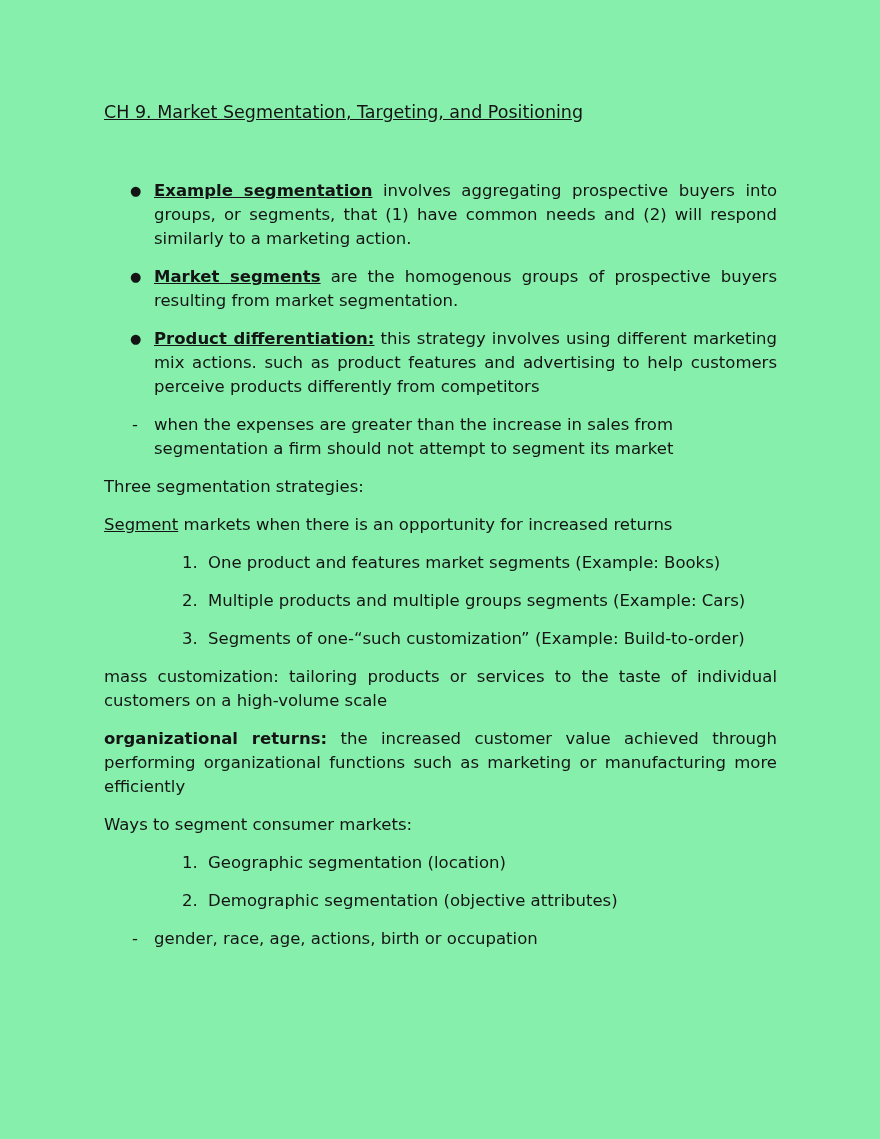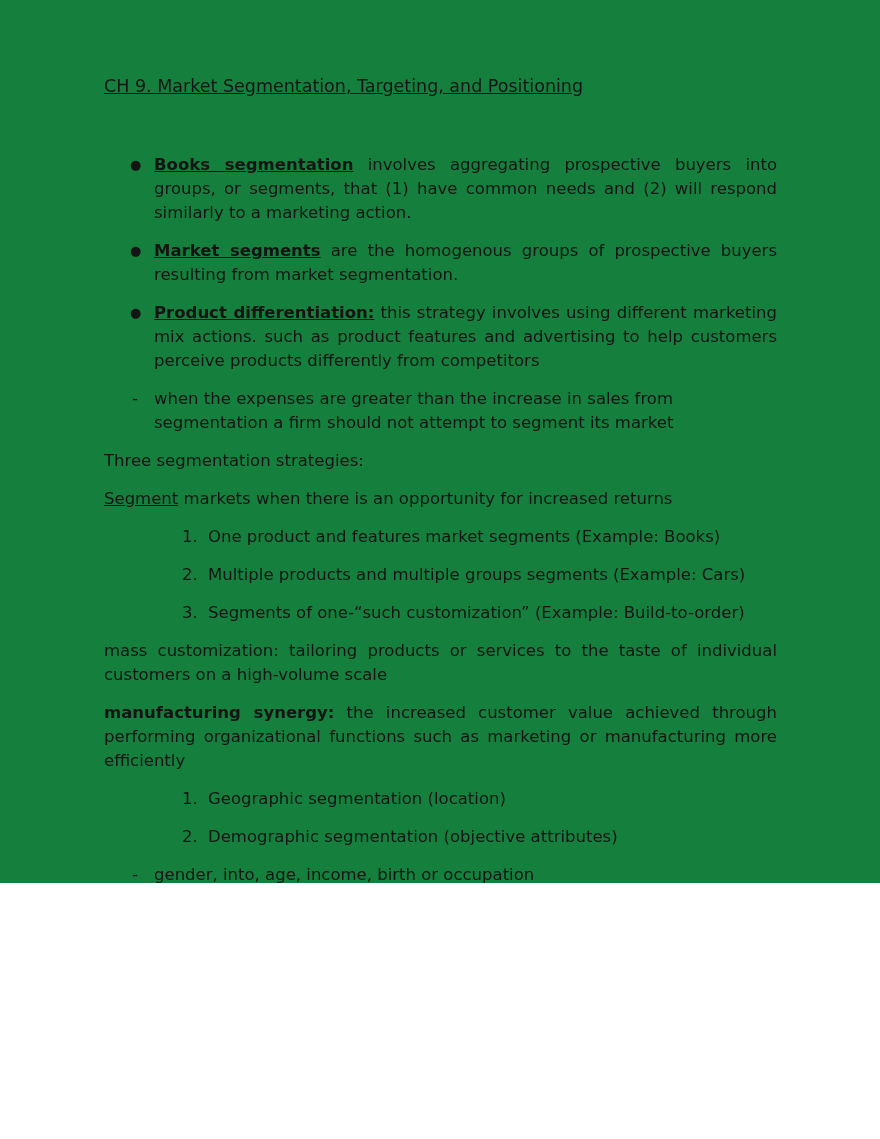--- a/index.html
+++ b/index.html
@@ -1,26 +1,26 @@
 <!DOCTYPE html>
 <html><head>
 <meta charset="utf-8">
 <style>
   * { box-sizing: border-box; }
   html, body { margin: 0; padding: 0; background: #ffffff; }
   .page {
     position: relative;
     width: 880px;
-    height: 883px;
-    background: #15803d;
+    height: 1139px;
+    background: #86efac;
     color: #141414;
     font-family: "DejaVu Sans", sans-serif;
     font-size: 16.5px;
     line-height: 24px;
-    padding: 74px 103px 0 104px;
+    padding: 100px 103px 0 104px;
     overflow: hidden;
   }
   .title {
     font-size: 17.5px;
     font-weight: normal;
     text-decoration: underline;
     margin: 0 0 55px 0;
     line-height: 24px;
   }
   .block { margin: 0 0 14px 0; }
@@ -62,21 +62,21 @@
 </style>
 </head>
 <body>
 
 <div class="page">
 
   <h1 class="title">CH 9. Market Segmentation, Targeting, and Positioning</h1>
 
   <div class="bullet-item">
     <span class="marker">●</span>
-    <p class="just"><span class="term-bu">Books segmentation</span> <span>involves aggregating prospective buyers into groups, or segments, that (1) have common needs and (2) will respond similarly to a marketing action.</span></p>
+    <p class="just"><span class="term-bu">Example segmentation</span> <span>involves aggregating prospective buyers into groups, or segments, that (1) have common needs and (2) will respond similarly to a marketing action.</span></p>
   </div>
 
   <div class="bullet-item">
     <span class="marker">●</span>
     <p class="just"><span class="term-bu">Market segments</span> <span>are the homogenous groups of prospective buyers resulting from market segmentation.</span></p>
   </div>
 
   <div class="bullet-item">
     <span class="marker">●</span>
     <p class="just"><span class="term-bu">Product differentiation:</span> <span>this strategy involves using different marketing mix actions. such as product features and advertising to help customers perceive products differently from competitors</span></p>
@@ -96,28 +96,29 @@
   </div>
   <div class="num-item">
     <span class="num">2.</span><span>Multiple products and multiple groups segments (Example: Cars)</span>
   </div>
   <div class="num-item">
     <span class="num">3.</span><span>Segments of one-“such customization” (Example: Build-to-order)</span>
   </div>
 
   <p class="block just">mass customization: tailoring products or services to the taste of individual customers on a high-volume scale</p>
 
-  <p class="block just"><span class="term-b">manufacturing synergy:</span> <span>the increased customer value achieved through performing organizational functions such as marketing or manufacturing more efficiently</span></p>
+  <p class="block just"><span class="term-b">organizational returns:</span> <span>the increased customer value achieved through performing organizational functions such as marketing or manufacturing more efficiently</span></p>
 
+  <p class="block">Ways to segment consumer markets:</p>
 
   <div class="num-item">
     <span class="num">1.</span><span>Geographic segmentation (location)</span>
   </div>
   <div class="num-item">
     <span class="num">2.</span><span>Demographic segmentation (objective attributes)</span>
   </div>
 
   <div class="dash-item tight">
     <span class="marker">-</span>
-    <p>gender, into, age, income, birth or occupation</p>
+    <p>gender, race, age, actions, birth or occupation</p>
   </div>
 
 </div>
 
 </body></html>

